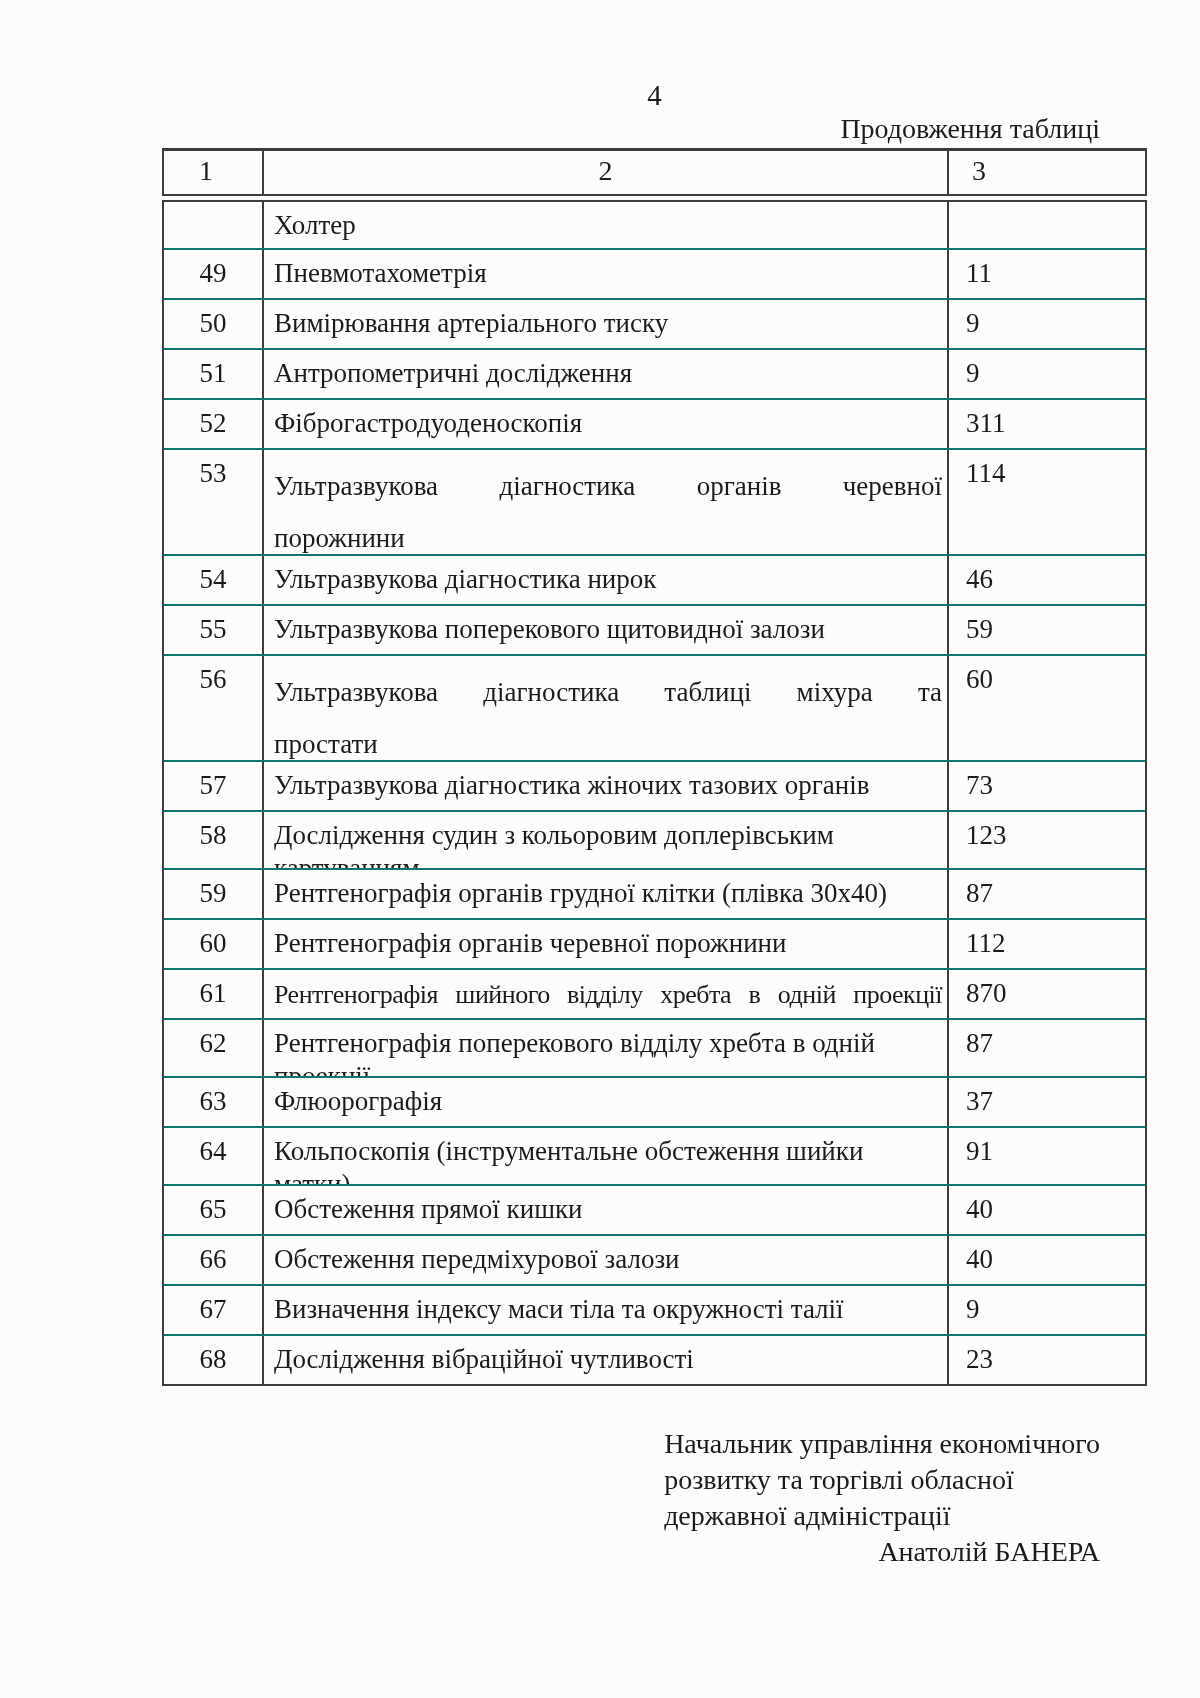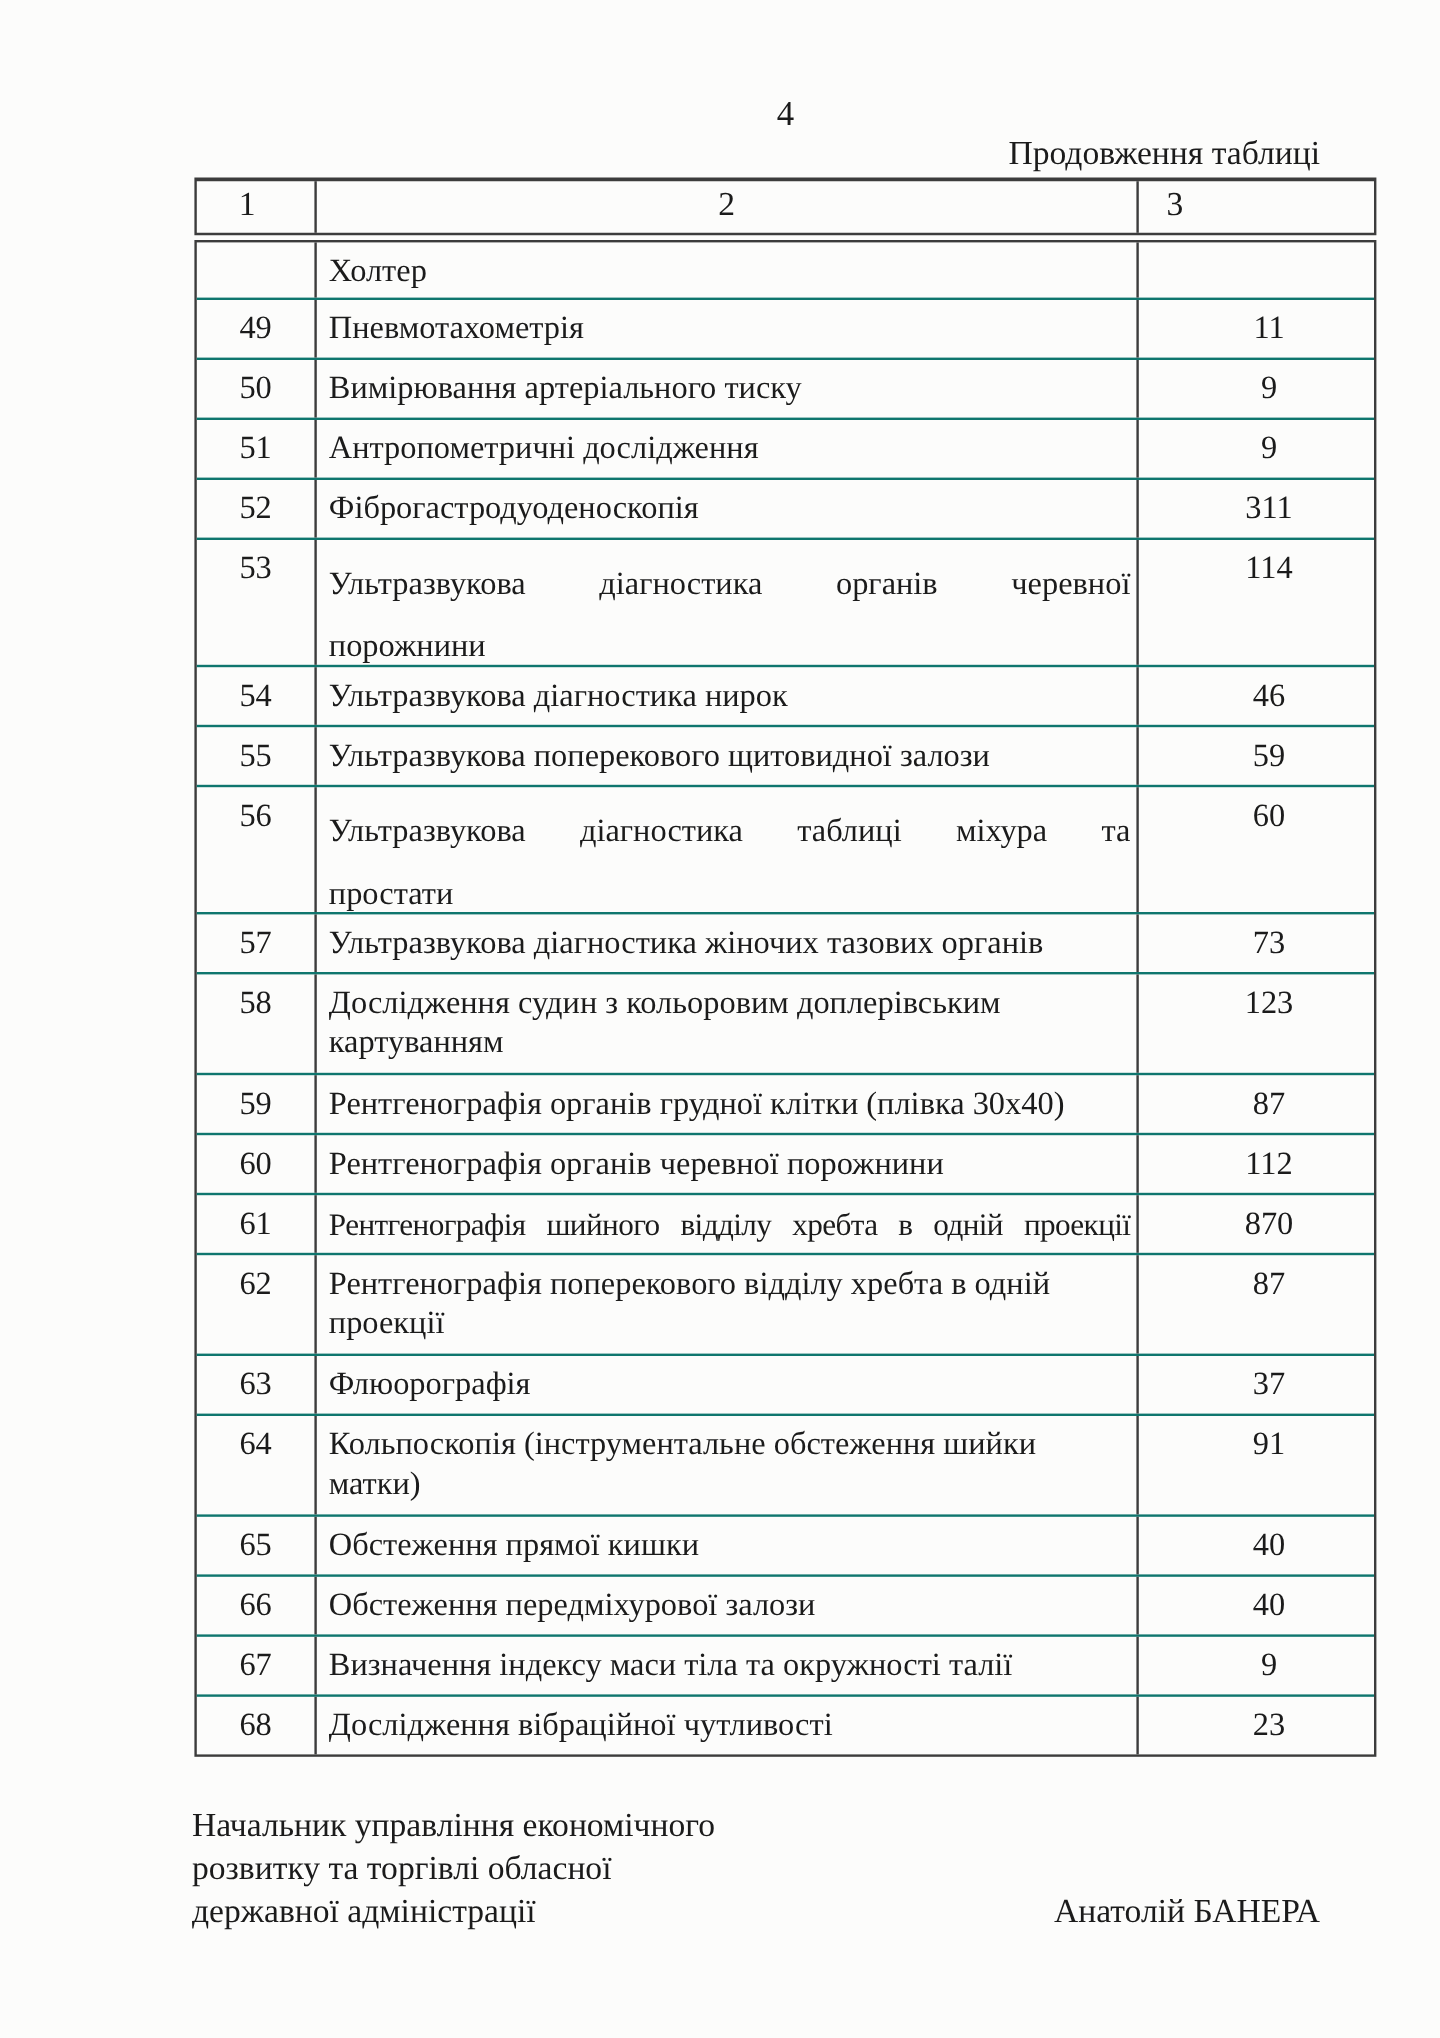--- a/index.html
+++ b/index.html
@@ -41,45 +41,45 @@
   .row { display: grid; grid-template-columns: 98px 687px 200px; }
   .row + .row { border-top: 2px solid #0f766e; }
   .cell { font-size: 27px; line-height: 33px; padding-top: 7px; }
   .c1 { text-align: center; }
   .c2 {
     border-left: 2px solid #3c3c3c;
     border-right: 2px solid #3c3c3c;
     padding-left: 10px; padding-right: 5px;
     overflow: hidden;
   }
-  .c3 { text-align: center; margin-left: 17px; }
+  .c3 { text-align: left; margin-left: 17px; }
   .ln { display: block; }
   
   .row.holter { height: 46px; }
   .row.single { height: 50px; }
   .row.justified-line { height: 50px; }
-  .row.wrap { height: 84px; }
+  .row.wrap { height: 58px; }
   .row.tall-justified { height: 106px; }
   .row.single .ln, .row.holter .ln { white-space: nowrap; }
   .row.wrap .c2 .ln { line-height: 33px; }
   .row.tall-justified .c2 { padding-top: 10px; }
   .row.tall-justified .c2 .ln { line-height: 52px; }
   .row.tall-justified .c2 .ln:first-child,
   .justify-last { text-align: justify; text-align-last: justify; }
   .row.justified-line .c2 {
     text-align: justify; text-align-last: justify;
     font-size: 26px; letter-spacing: -0.5px; padding-top: 8px;
   }
   .footer {
     display: flex;
     justify-content: space-between;
     align-items: flex-end;
     margin-top: 40px;
     padding-left: 160px; padding-right: 100px;
-    font-size: 28px; line-height: 36px;
+    font-size: 28px; line-height: 36px; flex-direction: column;
   }
   .signer-name { white-space: nowrap; }
 </style>
 </head>
 <body>
 
 <div class="page">
 
   <div class="page-number">4</div>
 

